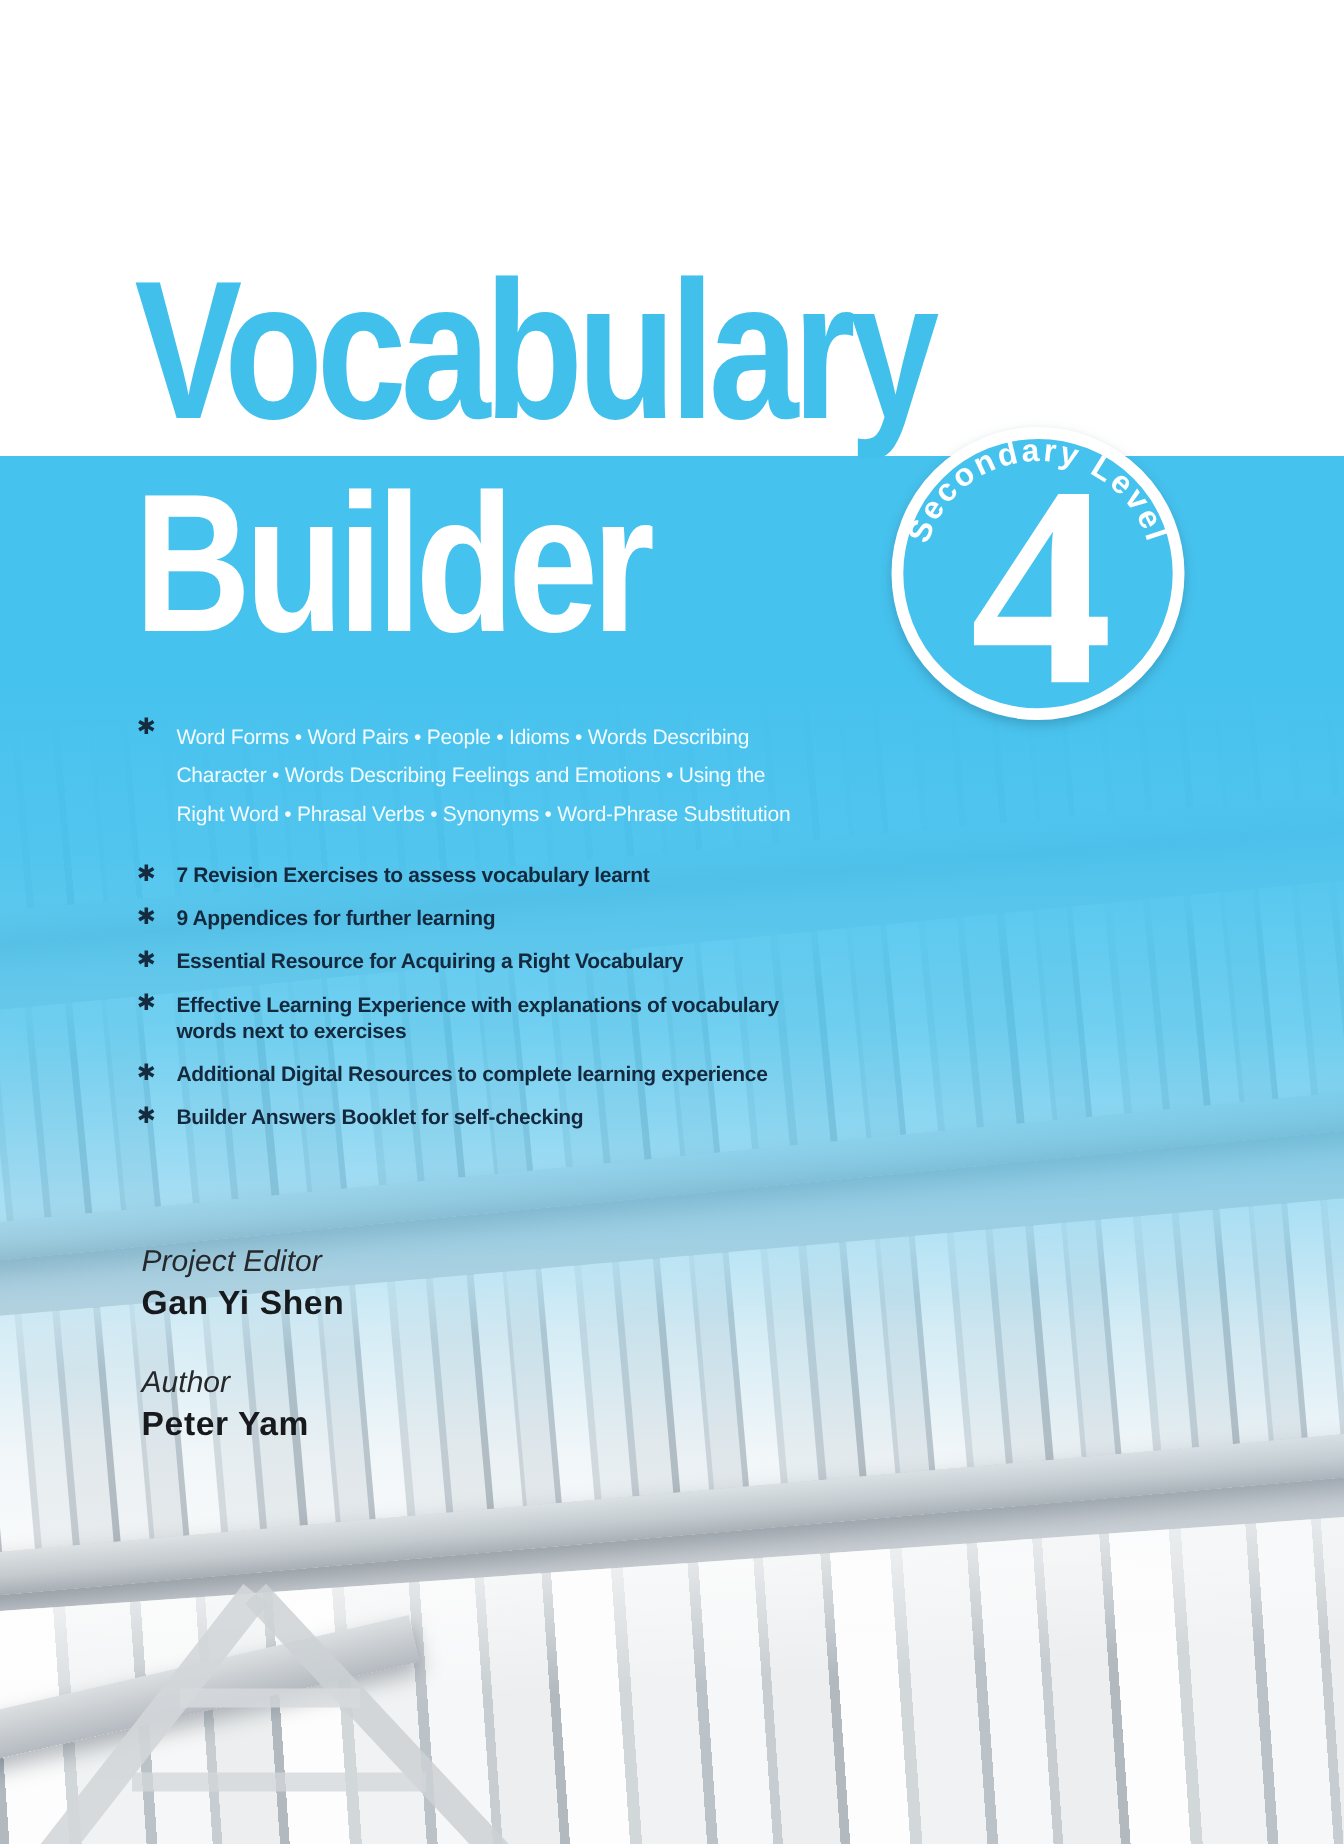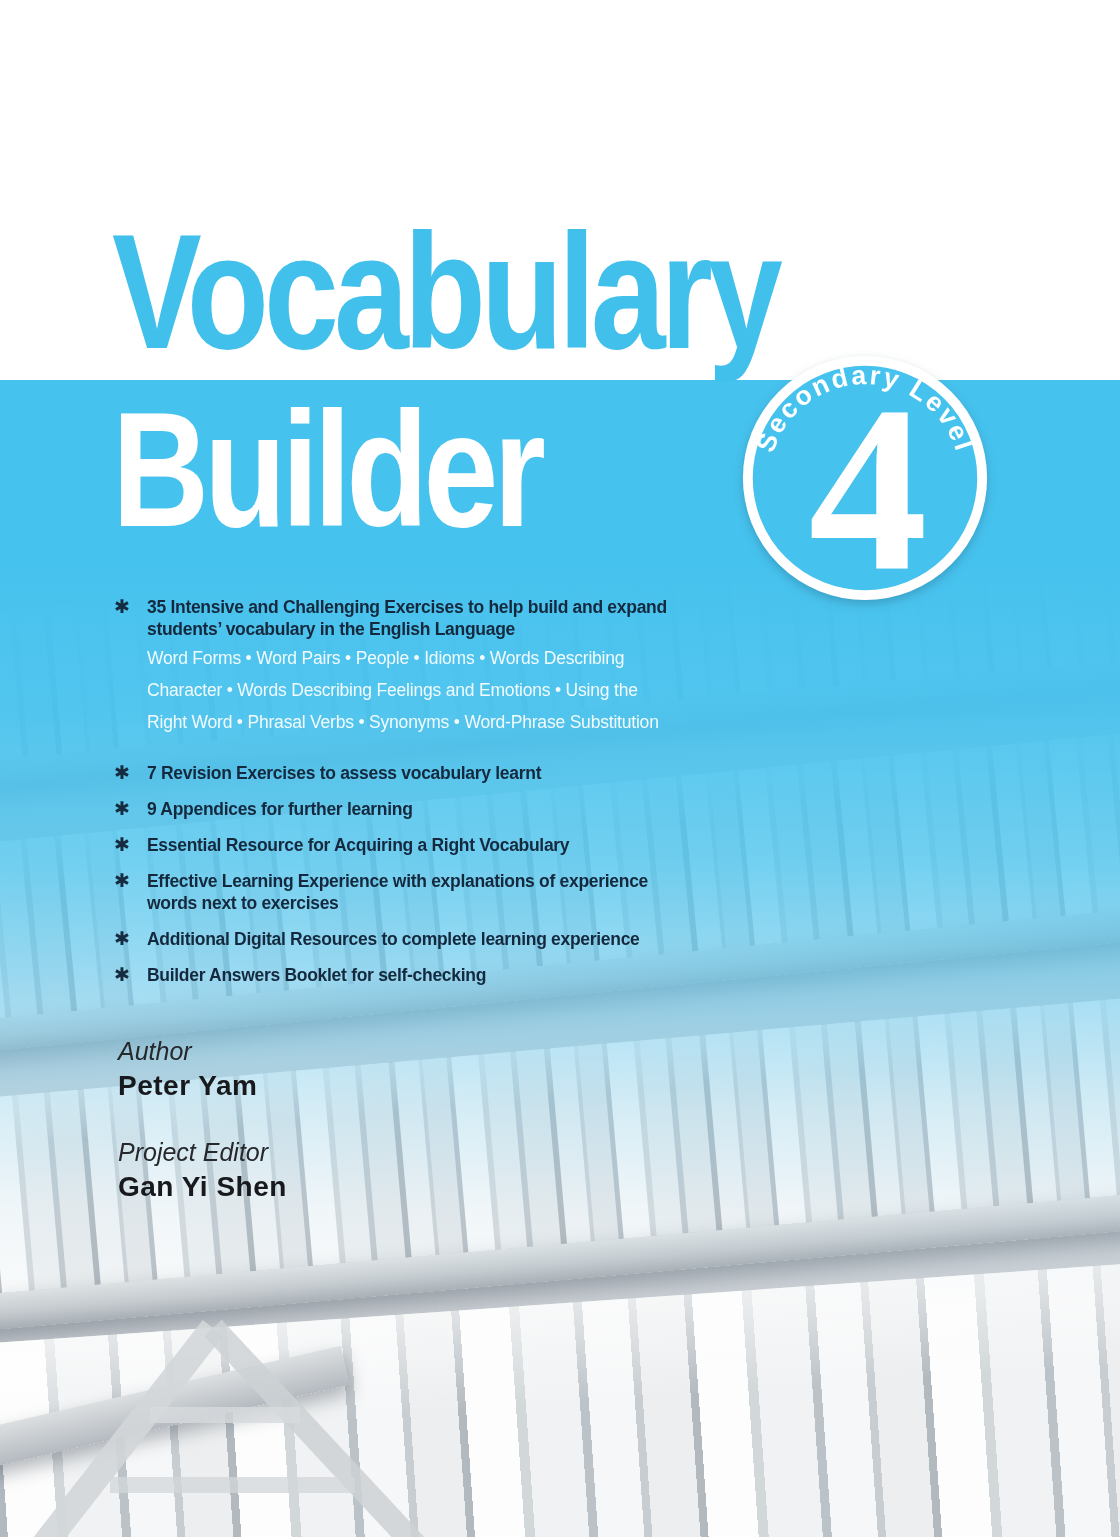--- a/index.html
+++ b/index.html
@@ -126,21 +126,20 @@
   <text font-family="Liberation Sans, sans-serif" font-size="27" font-weight="bold" fill="#ffffff" letter-spacing="2.5">
     <textPath href="#arcPath" startOffset="50%" text-anchor="middle">Secondary Level</textPath>
   </text>
   <text x="133" y="222" font-family="Liberation Serif, DejaVu Serif, serif" font-size="242" font-weight="bold" fill="#ffffff" text-anchor="middle">4</text>
 </svg>
 
 <div class="features">
   <div class="feat first">
     <span class="mark">✱</span>
     <span class="txt">
-      <div class="bold">35 Intensive and Challenging Exercises to help build and expand students’ vocabulary in the English Language</div>
       <div class="light">Word Forms • Word Pairs • People • Idioms • Words Describing Character • Words Describing Feelings and Emotions • Using the Right Word • Phrasal Verbs • Synonyms • Word-Phrase Substitution</div>
     </span>
   </div>
   <div class="feat">
     <span class="mark">✱</span>
     <span class="txt">
       <div class="bold">7 Revision Exercises to assess vocabulary learnt</div>
 
     </span>
   </div>
@@ -154,21 +153,21 @@
   <div class="feat">
     <span class="mark">✱</span>
     <span class="txt">
       <div class="bold">Essential Resource for Acquiring a Right Vocabulary</div>
 
     </span>
   </div>
   <div class="feat">
     <span class="mark">✱</span>
     <span class="txt">
-      <div class="bold">Effective Learning Experience with explanations of experience words next to exercises</div>
+      <div class="bold">Effective Learning Experience with explanations of vocabulary words next to exercises</div>
 
     </span>
   </div>
   <div class="feat">
     <span class="mark">✱</span>
     <span class="txt">
       <div class="bold">Additional Digital Resources to complete learning experience</div>
 
     </span>
   </div>
@@ -176,20 +175,20 @@
     <span class="mark">✱</span>
     <span class="txt">
       <div class="bold">Builder Answers Booklet for self-checking</div>
 
     </span>
   </div>
 </div>
 
 <div class="credits">
   <div class="credit">
+    <div class="role">Project Editor</div>
+    <div class="name">Gan Yi Shen</div>
+  </div>
+  <div class="credit">
     <div class="role">Author</div>
     <div class="name">Peter Yam</div>
-  </div>
-  <div class="credit">
-    <div class="role">Project Editor</div>
-    <div class="name">Gan Yi Shen</div>
   </div>
 </div>
 
 </body></html>

